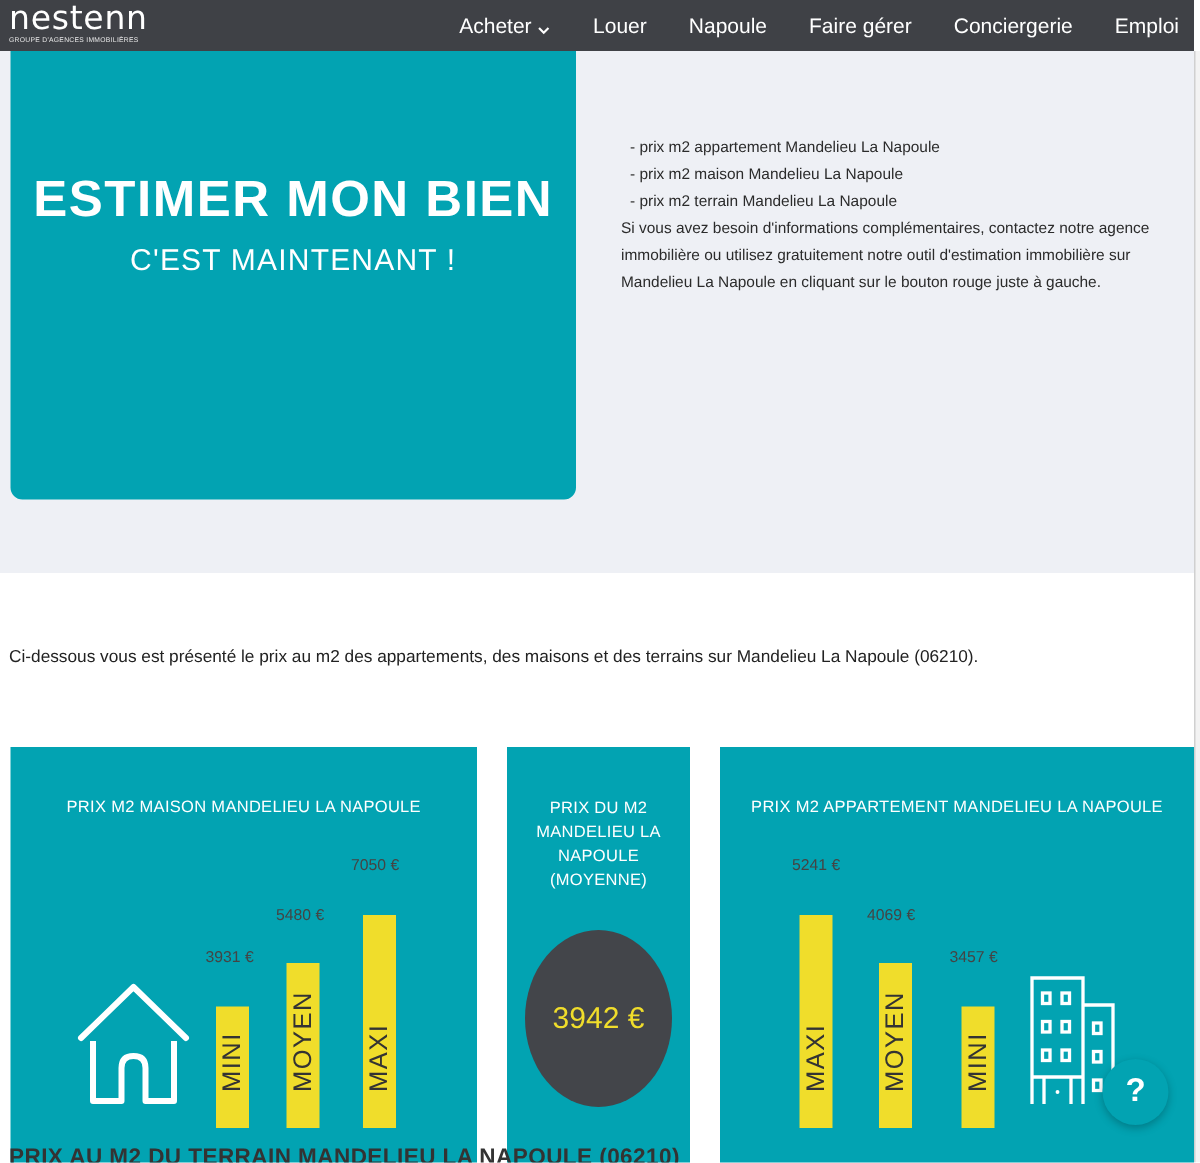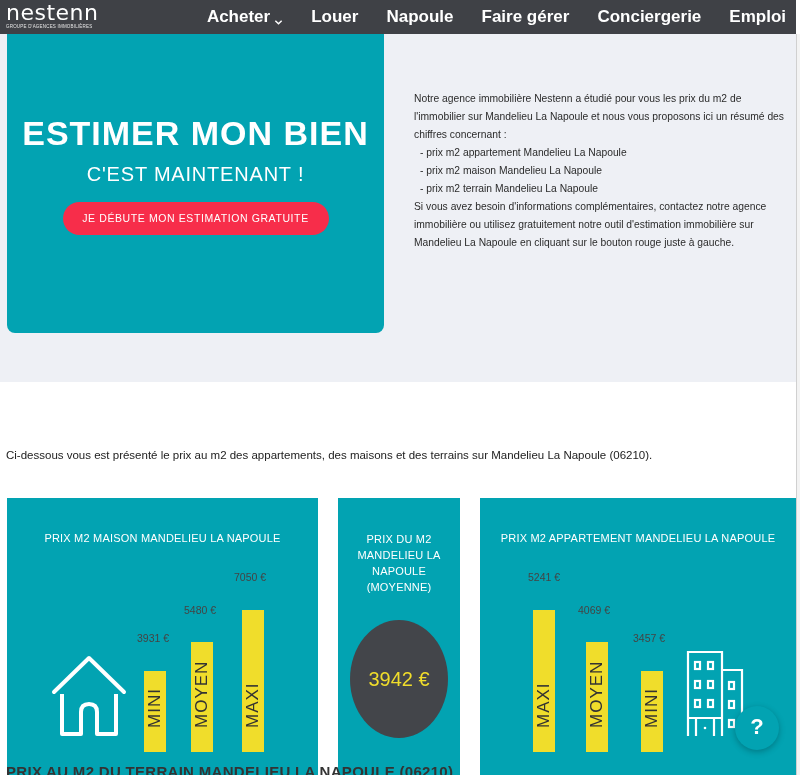--- a/index.html
+++ b/index.html
@@ -5,41 +5,41 @@
   * { box-sizing: border-box; margin: 0; padding: 0; }
   html, body { width: 800px; height: 775px; overflow: hidden; background: #ffffff; font-family: "Liberation Sans", "DejaVu Sans", sans-serif; }
   body { position: relative; }
 
   
   .header { position: absolute; top: 0; left: 0; width: 796px; height: 34px; background: #3f4146; z-index: 5; }
   .logo { position: absolute; left: 6px; top: 2px; color: #fff; }
   .logo-main { font-family: "DejaVu Sans", sans-serif; font-size: 22px; letter-spacing: 0.5px; line-height: 22px; font-weight: normal; }
   .logo-sub { font-size: 4.5px; letter-spacing: 0.2px; line-height: 6px; color: #e6e6e6; }
   .nav { position: absolute; right: 0; top: 0; height: 34px; display: flex; align-items: center; }
-  .nav-item { color: #fff; font-size: 17px; margin-left: 28px; display: flex; align-items: flex-end; cursor: pointer; white-space: nowrap; font-weight: bold; }
+  .nav-item { color: #fff; font-size: 14px; margin-left: 28px; display: flex; align-items: flex-end; cursor: pointer; white-space: nowrap; }
   .nav-item:first-child { margin-left: 0; }
   .nav-item:last-child { margin-right: 10px; }
   .chev { margin-left: 4px; width: 9px; height: 9px; }
 
   
   .hero { position: absolute; top: 34px; left: 0; width: 796px; height: 348px; background: #eef0f5; }
   .estimate-card { position: absolute; left: 7px; top: 0; width: 377px; height: 299px; background: #02a3b2; border-radius: 0 0 8px 8px; text-align: center; color: #fff; }
   .estimate-title { margin-top: 80px; font-size: 34px; font-weight: bold; letter-spacing: 1px; }
   .estimate-sub { margin-top: 10px; font-size: 20px; letter-spacing: 0.8px; }
   .estimate-btn { display: inline-block; margin-top: 16px; width: 266px; height: 33px; line-height: 33px; background: #f72d4a; border-radius: 17px; color: #fff; font-size: 10.5px; letter-spacing: 0.6px; cursor: pointer; }
 
   .city-title { position: absolute; left: 414px; top: 6px; color: #11a4b5; font-size: 22px; letter-spacing: 0.5px; }
   .intro { position: absolute; left: 414px; top: 56px; width: 378px; color: #2b2b2b; font-size: 10.3px; line-height: 18px; }
   .intro .li { padding-left: 6px; }
 
   
   .scrollbar { position: absolute; right: 0; top: 34px; width: 4px; height: 741px; background: #f3f3f3; border-left: 1px solid #d0d0d0; }
 
   
-  .below-text { position: absolute; left: 6px; top: 449px; font-size: 11.5px; color: #222; }
+  .below-text { position: absolute; left: 6px; top: 432px; font-size: 11.5px; color: #222; }
 
   
   .card { position: absolute; top: 498px; height: 288px; background: #02a3b2; }
   .card-house { left: 7px; width: 311px; }
   .card-avg { left: 338px; width: 122px; }
   .card-apt { left: 480px; width: 316px; }
   .card-title { position: absolute; top: 34px; left: 0; width: 100%; text-align: center; color: #fff; font-size: 11px; letter-spacing: 0.2px; }
   .card-avg .card-title { top: 33px; line-height: 16px; font-size: 11px; }
 
   .bar { position: absolute; background: #f0dd2b; width: 22px; bottom: 34px; }
@@ -75,24 +75,22 @@
     <div class="nav-item">Faire gérer</div>
     <div class="nav-item">Conciergerie</div>
     <div class="nav-item">Emploi</div>
   </nav>
 </div>
 
 <section class="hero">
   <div class="estimate-card">
     <div class="estimate-title">ESTIMER MON BIEN</div>
     <div class="estimate-sub">C'EST MAINTENANT !</div>
-    <div class="estimate-btn">JE DÉBUTE MON ESTIMATION GRATUITE</div>
   </div>
   <div class="intro">
-    <div>Notre agence immobilière Nestenn a étudié pour vous les prix du m2 de l'immobilier sur Mandelieu La Napoule et nous vous proposons ici un résumé des chiffres concernant :</div>
     <div class="li">- prix m2 appartement Mandelieu La Napoule</div>
     <div class="li">- prix m2 maison Mandelieu La Napoule</div>
     <div class="li">- prix m2 terrain Mandelieu La Napoule</div>
     <div>Si vous avez besoin d'informations complémentaires, contactez notre agence immobilière ou utilisez gratuitement notre outil d'estimation immobilière sur Mandelieu La Napoule en cliquant sur le bouton rouge juste à gauche.</div>
   </div>
 </section>
 
 <p class="below-text">Ci-dessous vous est présenté le prix au m2 des appartements, des maisons et des terrains sur Mandelieu La Napoule (06210).</p>
 
 <div class="card card-house">

